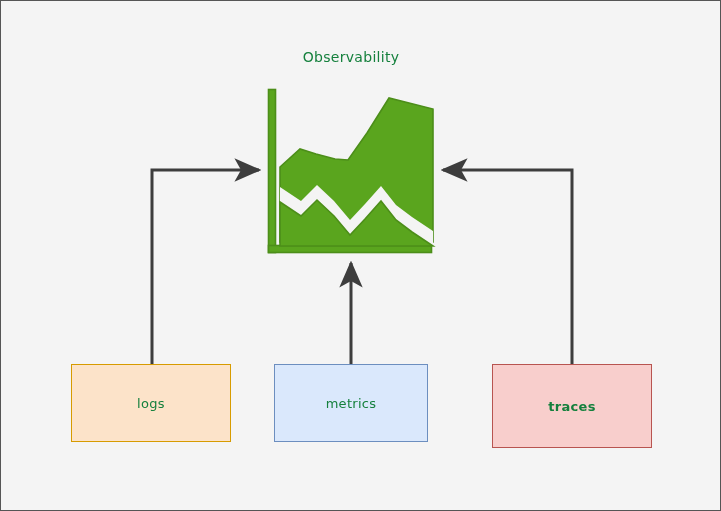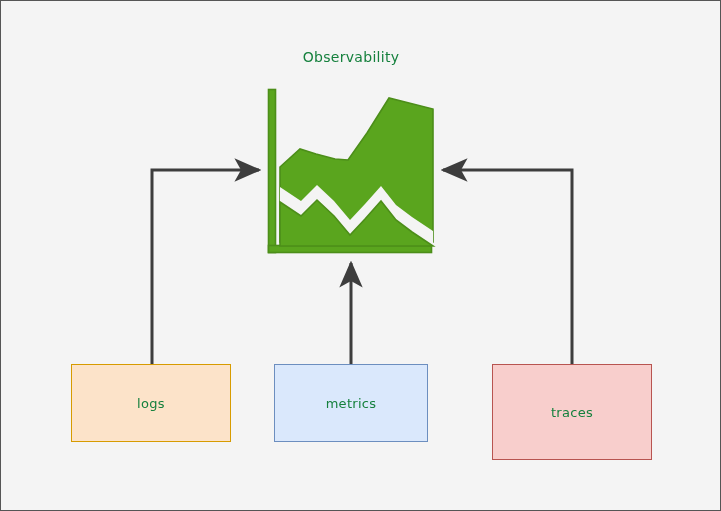--- a/index.html
+++ b/index.html
@@ -141,17 +141,17 @@
   </div>
 
   <div class="node-box" id="node-logs" style="left: 70px; top: 363px; width: 160px; height: 78px; background: rgb(252, 227, 201); border-color: rgb(215, 155, 0); color: rgb(26, 26, 26);">
     <span class="node-label">logs</span>
   </div>
 
   <div class="node-box" id="node-metrics" style="left: 273px; top: 363px; width: 154px; height: 78px; background: rgb(218, 232, 252); border-color: rgb(108, 142, 191); color: rgb(26, 26, 26);">
     <span class="node-label">metrics</span>
   </div>
 
-  <div class="node-box" id="node-traces" style="left: 491px; top: 363px; width: 160px; height: 96px; background: rgb(248, 206, 204); border-color: rgb(184, 84, 80); color: rgb(26, 26, 26);">
+  <div class="node-box" id="node-traces" style="left: 491px; top: 363px; width: 160px; height: 84px; background: rgb(248, 206, 204); border-color: rgb(184, 84, 80); color: rgb(26, 26, 26); font-weight: bold;">
     <span class="node-label">traces</span>
   </div>
 
 </div>
 
 </body></html>

